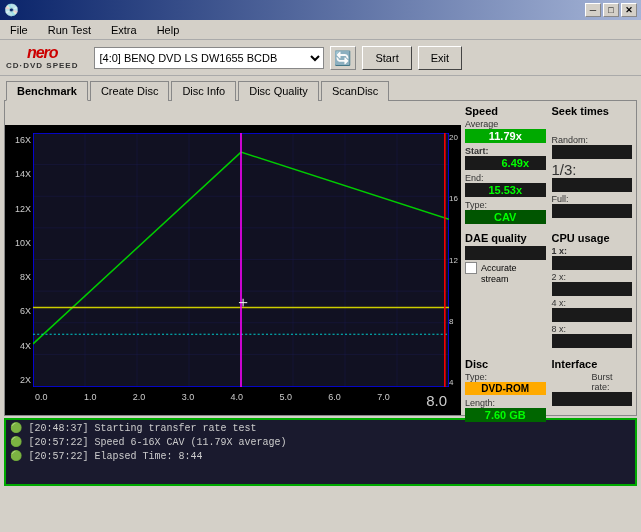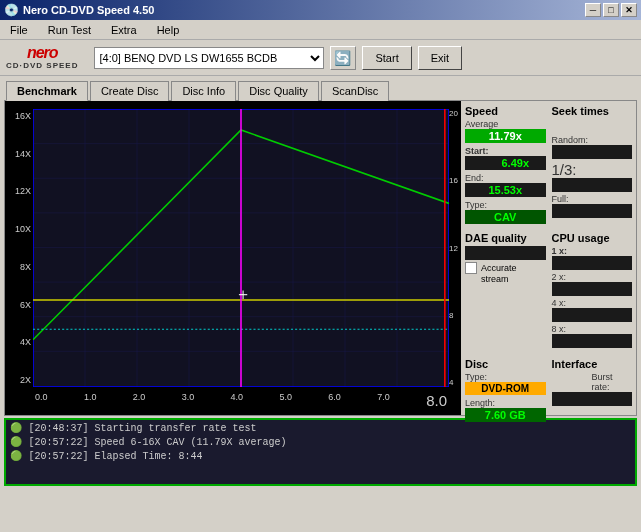--- a/index.html
+++ b/index.html
@@ -148,20 +148,21 @@
       background: #d4d0c8;
       height: 316px;
     }
 
     
     .chart-area {
       flex: 1;
       background: #000;
       position: relative;
       overflow: hidden;
+      margin-top: 24px;
     }
     .y-label {
       color: #ccc;
       font-size: 9px;
       text-align: right;
       width: 24px;
     }
 
     
     .right-panel {
@@ -247,21 +248,20 @@
       font-family: 'Courier New', monospace;
     }
     .log-icon { color: #00ff00; }
   </style>
 </head>
 <body>
 
 <div class="title-bar">
   <div class="title-bar-text">
     <span class="title-bar-icon">💿</span>
-    <span>Nero CD-DVD Speed 4.50</span>
   </div>
   <div class="title-bar-buttons">
     <div class="tb-btn">─</div>
     <div class="tb-btn">□</div>
     <div class="tb-btn">✕</div>
   </div>
 </div>
 
 <div class="menu-bar">
   <span class="menu-item">File</span>

